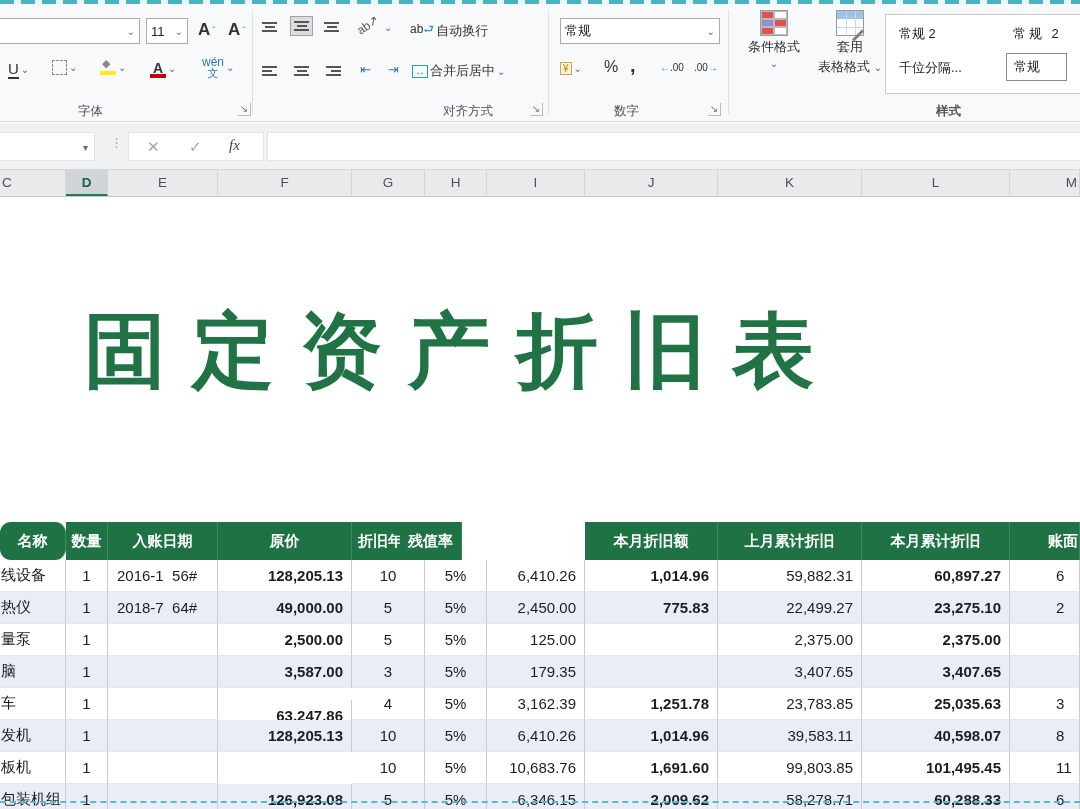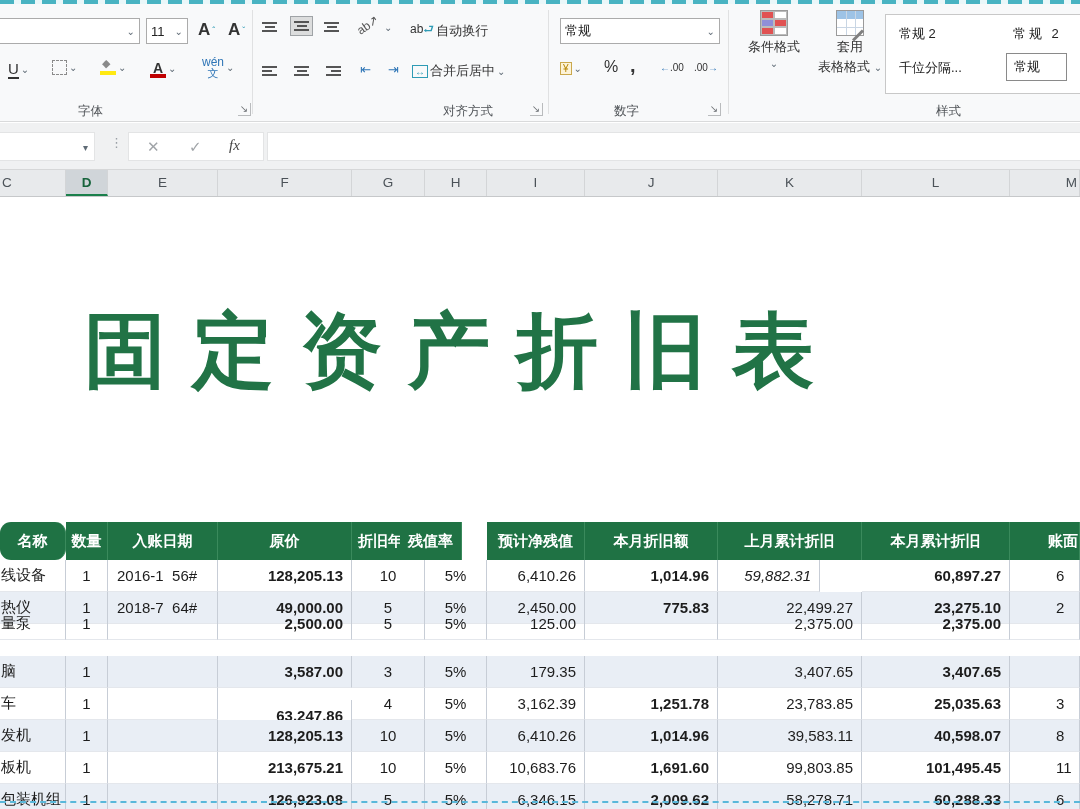--- a/index.html
+++ b/index.html
@@ -250,21 +250,21 @@
     <span>套用</span>
     <span><span>表格格式</span> <span class="chev">⌄</span></span>
     </div>
 
   <div id="gallery">
     <div class="style-item" style="left:13px;top:10px;">常规 2</div>
     <div class="style-item" style="left:13px;top:44px;">千位分隔...</div>
     <div class="style-item" style="left:127px;top:10px;letter-spacing:3px;">常规 2</div>
     <div class="style-item" style="left:120px;top:38px;border:1px solid #8a8a8a;background:#fff;padding:4px 26px 4px 7px;">常规</div>
   </div>
-  <div class="grp-label" style="left:936px;">样式</div>
+  <div class="grp-label" style="left:936px;font-weight:bold;">样式</div>
 </div>
 
 <div id="fbar" class="abs">
   <div class="fwhite" style="left:-10px;width:105px;">
     <span class="chev" style="position:absolute;right:6px;top:9px;">▾</span>
     </div>
   <div style="position:absolute;left:110px;top:12px;color:#9aa0a6;font-size:13px;letter-spacing:-1px;">⋮</div>
   <div class="fwhite" style="left:128px;width:136px;">
     <span style="position:absolute;left:18px;top:5px;color:#a0a4a8;font-size:15px;">✕</span>
     <span style="position:absolute;left:60px;top:5px;color:#a0a4a8;font-size:15px;">✓</span>
@@ -290,53 +290,52 @@
 <div id="sheet" class="abs">
   <div id="title">固定资产折旧表</div>
   <div id="tbl">
       <div class="trow thead-row" style="top: 0px; height: 38px;">
         <div class="tcell " style="left: 0px; width: 66px; border-radius: 11px;">名称</div>
         <div class="tcell " style="left: 66px; width: 42px;">数量</div>
         <div class="tcell " style="left: 108px; width: 110px;">入账日期</div>
         <div class="tcell " style="left: 218px; width: 134px;">原价</div>
         <div class="tcell " style="left: 352px; width: 73px;">折旧年限</div>
         <div class="tcell " style="left: 400px; width: 62px;">残值率</div>
-        <div class="tcell " style="left: 487px; width: 98px;">预计净残值</div>
         <div class="tcell " style="left: 585px; width: 133px;">本月折旧额</div>
         <div class="tcell " style="left: 718px; width: 144px;">上月累计折旧</div>
         <div class="tcell " style="left: 862px; width: 148px;">本月累计折旧</div>
         <div class="tcell " style="left: 1010px; width: 70px; padding-left: 38px; justify-content: flex-start;">账面</div>
       </div>
       <div class="trow data-row" style="top: 38px; height: 32px;">
         <div class="tcell al-l" style="left: 0px; width: 66px;"><span class="clipname">线设备</span></div>
         <div class="tcell al-c" style="left: 66px; width: 42px;">1</div>
         <div class="tcell al-l" style="left: 108px; width: 110px;">2016-1  56#</div>
         <div class="tcell al-r bold" style="left: 218px; width: 134px;">128,205.13</div>
         <div class="tcell al-c" style="left: 352px; width: 73px;">10</div>
         <div class="tcell al-c" style="left: 425px; width: 62px;">5%</div>
         <div class="tcell al-r" style="left: 487px; width: 98px;">6,410.26</div>
         <div class="tcell al-r bold" style="left: 585px; width: 133px;">1,014.96</div>
-        <div class="tcell al-r" style="left: 676px; width: 144px; font-style: italic;">59,882.31</div>
+        <div class="tcell al-r" style="left: 718px; width: 144px;">59,882.31</div>
         <div class="tcell al-r bold" style="left: 862px; width: 148px;">60,897.27</div>
         <div class="tcell al-l" style="left: 1010px; width: 70px; padding-left: 46px;">6</div>
       </div>
       <div class="trow data-row band" style="top: 70px; height: 32px;">
         <div class="tcell al-l" style="left: 0px; width: 66px;"><span class="clipname">热仪</span></div>
         <div class="tcell al-c" style="left: 66px; width: 42px;">1</div>
         <div class="tcell al-l" style="left: 108px; width: 110px;">2018-7  64#</div>
         <div class="tcell al-r bold" style="left: 218px; width: 134px;">49,000.00</div>
         <div class="tcell al-c" style="left: 352px; width: 73px;">5</div>
         <div class="tcell al-c" style="left: 425px; width: 62px;">5%</div>
         <div class="tcell al-r" style="left: 487px; width: 98px;">2,450.00</div>
         <div class="tcell al-r bold" style="left: 585px; width: 133px;">775.83</div>
         <div class="tcell al-r" style="left: 718px; width: 144px;">22,499.27</div>
         <div class="tcell al-r bold" style="left: 862px; width: 148px;">23,275.10</div>
         <div class="tcell al-l" style="left: 1010px; width: 70px; padding-left: 46px;">2</div>
       </div>
-      <div class="trow data-row" style="top: 86px; height: 32px; padding-left: 36px;">
+      <div class="trow data-row" style="top: 102px; height: 32px; padding-left: 36px;">
         <div class="tcell al-l" style="left: 0px; width: 66px;"><span class="clipname">量泵</span></div>
         <div class="tcell al-c" style="left: 66px; width: 42px;">1</div>
         <div class="tcell al-l" style="left: 108px; width: 110px;"></div>
         <div class="tcell al-r bold" style="left: 218px; width: 134px;">2,500.00</div>
         <div class="tcell al-c" style="left: 352px; width: 73px;">5</div>
         <div class="tcell al-c" style="left: 425px; width: 62px;">5%</div>
         <div class="tcell al-r" style="left: 487px; width: 98px;">125.00</div>
         <div class="tcell al-r bold" style="left: 585px; width: 133px;"></div>
         <div class="tcell al-r" style="left: 718px; width: 144px;">2,375.00</div>
         <div class="tcell al-r bold" style="left: 862px; width: 148px;">2,375.00</div>
@@ -378,21 +377,20 @@
         <div class="tcell al-r" style="left: 487px; width: 98px;">6,410.26</div>
         <div class="tcell al-r bold" style="left: 585px; width: 133px;">1,014.96</div>
         <div class="tcell al-r" style="left: 718px; width: 144px;">39,583.11</div>
         <div class="tcell al-r bold" style="left: 862px; width: 148px;">40,598.07</div>
         <div class="tcell al-l" style="left: 1010px; width: 70px; padding-left: 46px;">8</div>
       </div>
       <div class="trow data-row" style="top: 230px; height: 32px;">
         <div class="tcell al-l" style="left: 0px; width: 66px;"><span class="clipname">板机</span></div>
         <div class="tcell al-c" style="left: 66px; width: 42px;">1</div>
         <div class="tcell al-l" style="left: 108px; width: 110px;"></div>
-        <div class="tcell al-r bold" style="left: 218px; width: 134px;">213,675.21</div>
         <div class="tcell al-c" style="left: 352px; width: 73px;">10</div>
         <div class="tcell al-c" style="left: 425px; width: 62px;">5%</div>
         <div class="tcell al-r" style="left: 487px; width: 98px;">10,683.76</div>
         <div class="tcell al-r bold" style="left: 585px; width: 133px;">1,691.60</div>
         <div class="tcell al-r" style="left: 718px; width: 144px;">99,803.85</div>
         <div class="tcell al-r bold" style="left: 862px; width: 148px;">101,495.45</div>
         <div class="tcell al-l" style="left: 1010px; width: 70px; padding-left: 46px;">11</div>
       </div>
       <div class="trow data-row band" style="top: 262px; height: 32px;">
         <div class="tcell al-l" style="left: 0px; width: 66px;"><span class="clipname">包装机组</span></div>

